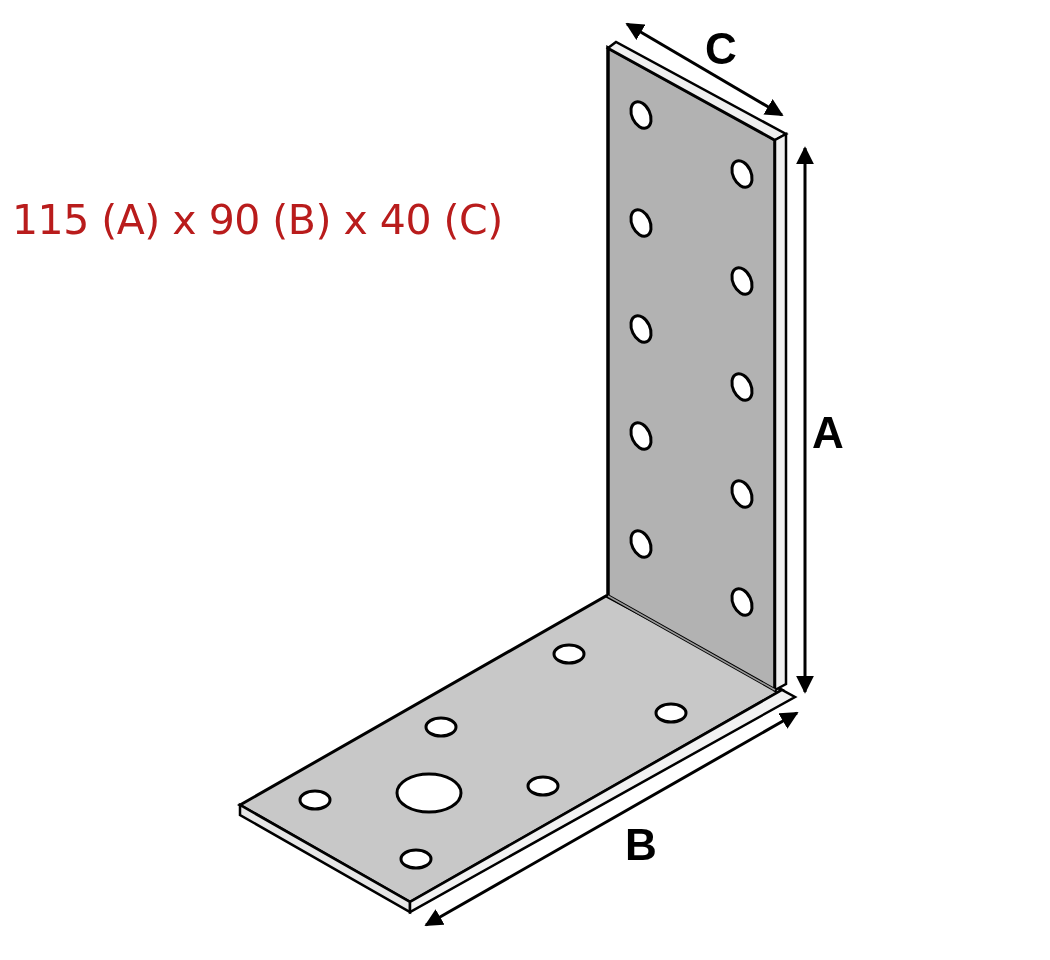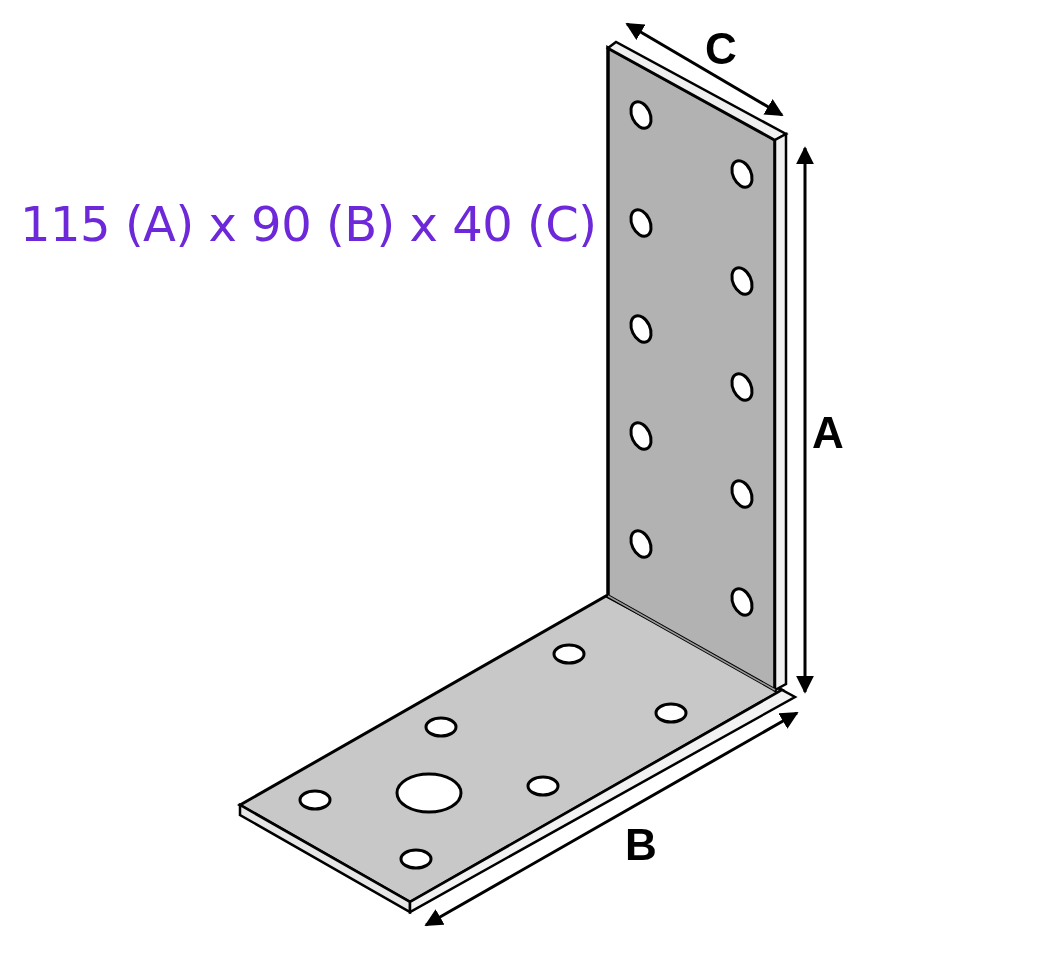--- a/index.html
+++ b/index.html
@@ -1,17 +1,17 @@
 <!DOCTYPE html>
 <html><head>
 <meta charset="utf-8">
 <style>
   html,body{margin:0;padding:0;background:#ffffff;}
   body{width:1050px;height:960px;position:relative;overflow:hidden;font-family:"Liberation Sans",sans-serif;}
-  #dims{position:absolute;left:20px;top:196px;font-family:"DejaVu Sans",sans-serif;font-size:48px;color:#6d28d9;letter-spacing:-0.5px;white-space:nowrap;}
+  #dims{position:absolute;left:12px;top:196px;font-family:"DejaVu Sans",sans-serif;font-size:41px;color:#b91c1c;letter-spacing:-0.5px;white-space:nowrap;}
   svg{position:absolute;left:0;top:0;}
   .lbl{font-family:"Liberation Sans",sans-serif;font-weight:bold;font-size:44px;fill:#000;}
 </style>
 </head>
 <body>
 
 <div id="dims">115 (A) x 90 (B) x 40 (C)</div>
 
 <svg width="1050" height="960" viewBox="0 0 1050 960">
   <defs>

